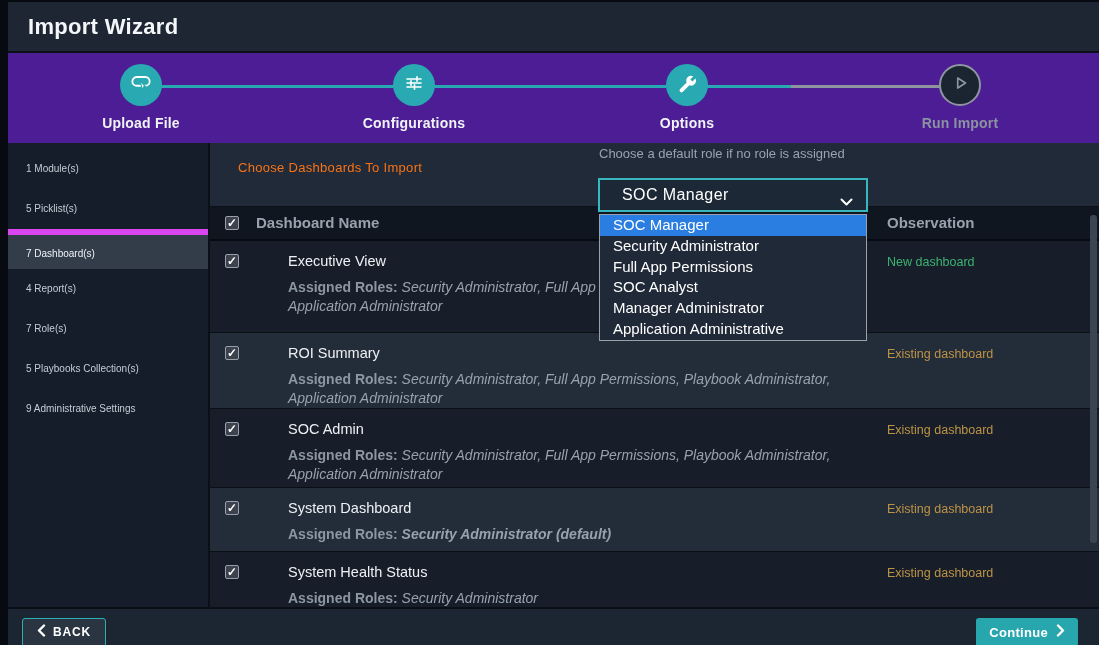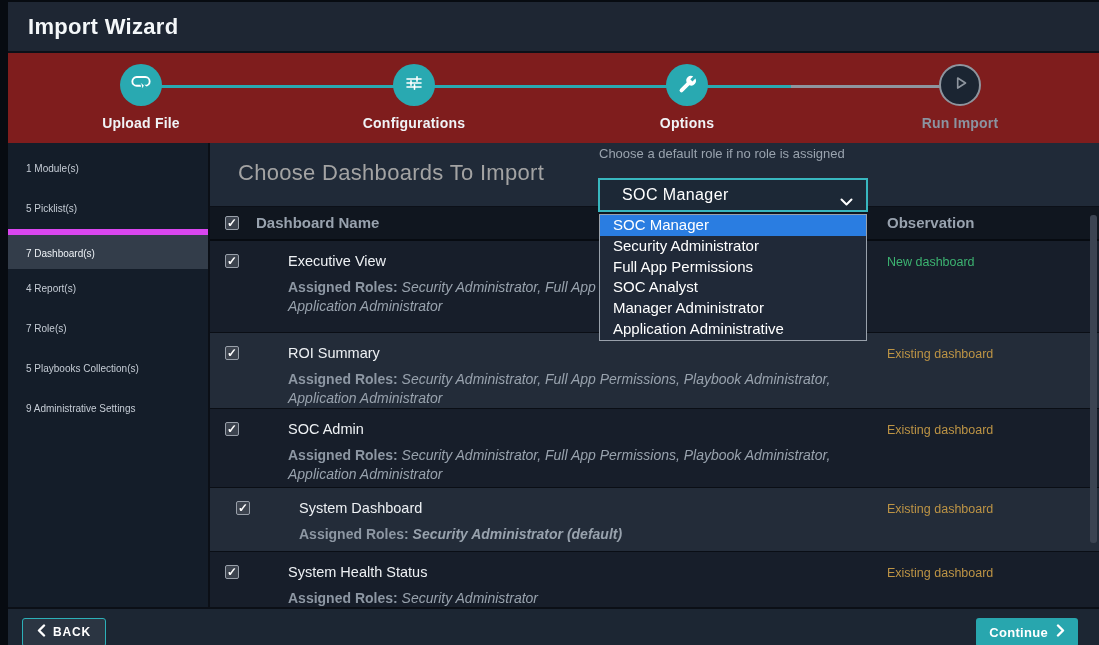--- a/index.html
+++ b/index.html
@@ -7,21 +7,21 @@
               font-family:"Liberation Sans", sans-serif; }
   .wizard { position:absolute; left:8px; top:2px; right:0; bottom:0;
             display:flex; flex-direction:column; background:#1a2330; }
 
   
   .titlebar { height:51px; background:#1e2633; border-bottom:2px solid #0c1018;
               display:flex; align-items:center; padding-left:20px; flex:0 0 auto; }
   .titlebar h1 { color:#f4f7f9; font-size:22px; font-weight:600; letter-spacing:.3px; }
 
   
-  .stepper { height:90px; background:#7f1d1d; position:relative; flex:0 0 auto; }
+  .stepper { height:90px; background:#4c1d95; position:relative; flex:0 0 auto; }
   .connector { position:absolute; top:32px; height:3px; z-index:1; }
   .connector.c1 { left:133px; width:273px; background:#29a9b1; }
   .connector.c2 { left:406px; width:273px; background:#29a9b1; }
   .connector.c3 { left:679px; width:273px;
       background:linear-gradient(to right,#29a9b1 0 38%,#8e959e 38% 100%); }
   .step-circle { position:absolute; top:11px; width:42px; height:42px; border-radius:50%;
       z-index:2; display:flex; align-items:center; justify-content:center; cursor:pointer; }
   .step-circle.done { background:#29a9b1; }
   .step-circle.pending { background:#1b2532; border:2px solid #8e959e; }
   .s1 { left:112px; } .s2 { left:385px; } .s3 { left:658px; } .s4 { left:931px; }
@@ -35,22 +35,22 @@
   .sidebar { width:202px; flex:0 0 auto; background:#141d29; border-right:2px solid #0b0f16;
              padding-top:6px; }
   .side-item { height:40px; line-height:40px; padding-left:18px; color:#c5ccd5;
                font-size:10px; cursor:pointer; }
   .side-item.active { background:#333d4a; border-top:6px solid #d946ef; line-height:38px;
                color:#eef2f6; }
 
   .main { flex:1 1 auto; position:relative; display:flex; flex-direction:column;
           background:#171e2a; overflow:hidden; }
   .main-header { height:64px; background:#202a38; border-bottom:1px solid #0c1018; flex:0 0 auto; }
-  .main-header h2 { padding:17px 0 0 28px; font-size:22px; font-weight:normal;
-                    color:#a3a3a3; letter-spacing:.3px; }
+  .main-header h2 { padding:17px 0 0 28px; font-size:13px; font-weight:normal;
+                    color:#f97316; letter-spacing:.3px; }
 
   .role-label { position:absolute; left:389px; top:3px; font-size:13px; color:#99a3ae;
                 z-index:21; }
   .role-select { position:absolute; left:388px; top:35px; width:270px; height:34px;
       background:#1c2836; border:2px solid #38b7bf; z-index:22; display:flex;
       align-items:center; cursor:pointer; }
   .role-select .value { color:#fff; font-size:16px; padding-left:22px; letter-spacing:.4px; }
   .role-select .chev { position:absolute; right:13px; top:13px; }
   .role-list { position:absolute; left:389px; top:71px; width:268px; z-index:23;
       background:#202938; border:1px solid #99a1ab; }
@@ -60,21 +60,21 @@
 
   .table-header { height:34px; background:#10161f; border-bottom:2px solid #070b11;
       display:grid; grid-template-columns:46px 1fr 212px; flex:0 0 auto; }
   .table-header .hd { color:#98a2ae; font-size:15px; font-weight:bold; line-height:32px; }
   .table-body { flex:1 1 auto; overflow:hidden; position:relative; }
   .t-row { display:grid; grid-template-columns:46px 1fr 212px;
            border-bottom:1px solid #0a0e15;gap:32px; }
   .t-row:nth-child(odd) { background:#171e2a; }
   .t-row:nth-child(even) { background:#232c39; }
   .t-row.r1 { min-height:92px; } .t-row.r2 { min-height:64px; } .t-row.r3 { min-height:79px; }
-  .t-row.r4 { min-height:64px;padding-left:11px; } .t-row.r5 { min-height:57px; }
+  .t-row.r4 { min-height:64px; } .t-row.r5 { min-height:57px; }
 
   .cb-cell { padding:13px 0 0 15px; }
   .table-header .cb-cell { padding-top:9px; }
   .checkbox { width:14px; height:14px; background:#3c434e; border:1px solid #99a0aa;
       border-radius:2px; position:relative; cursor:pointer; }
   .checkbox::after { content:"\2713"; position:absolute; left:1px; top:-1px;
       color:#fff; font-size:12px; font-weight:bold; }
 
   .name-cell { padding-top:12px; }
   .dash-name { color:#eef1f4; font-size:14.5px; }

